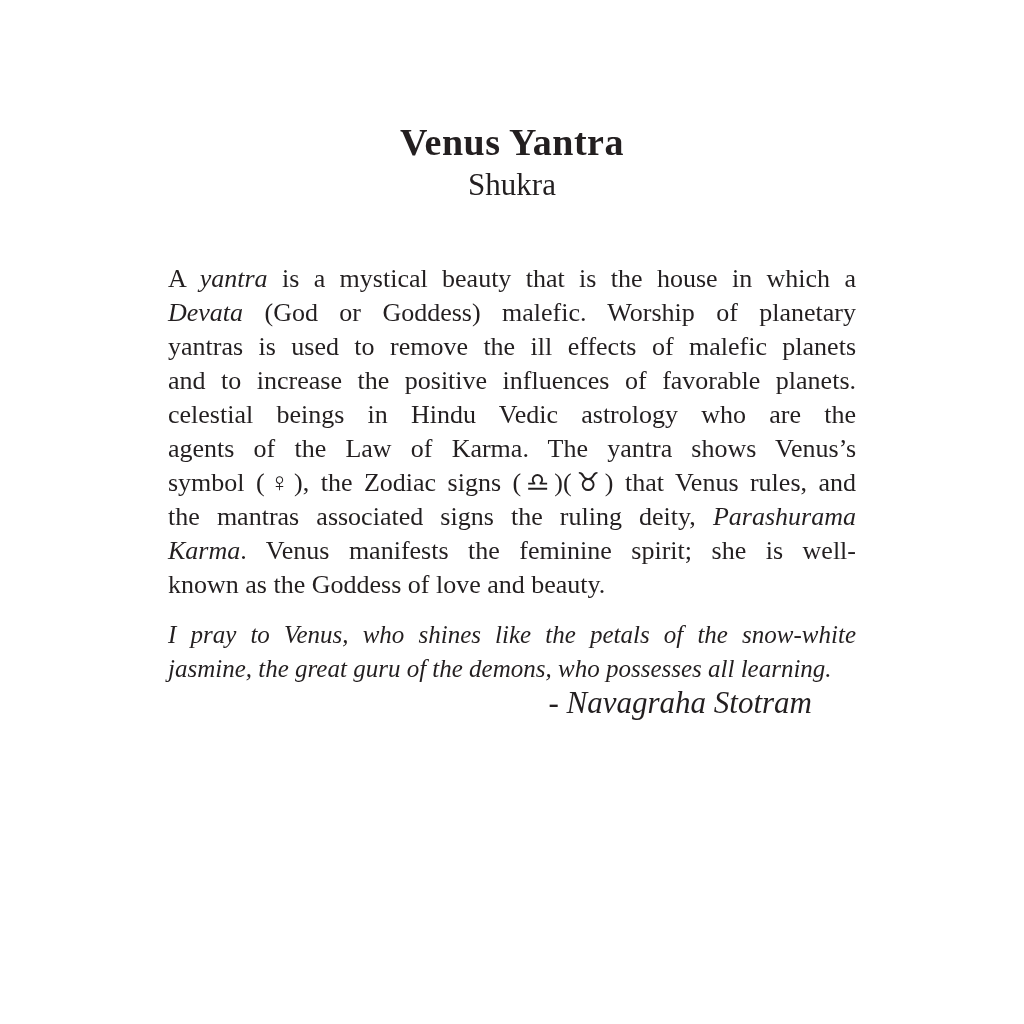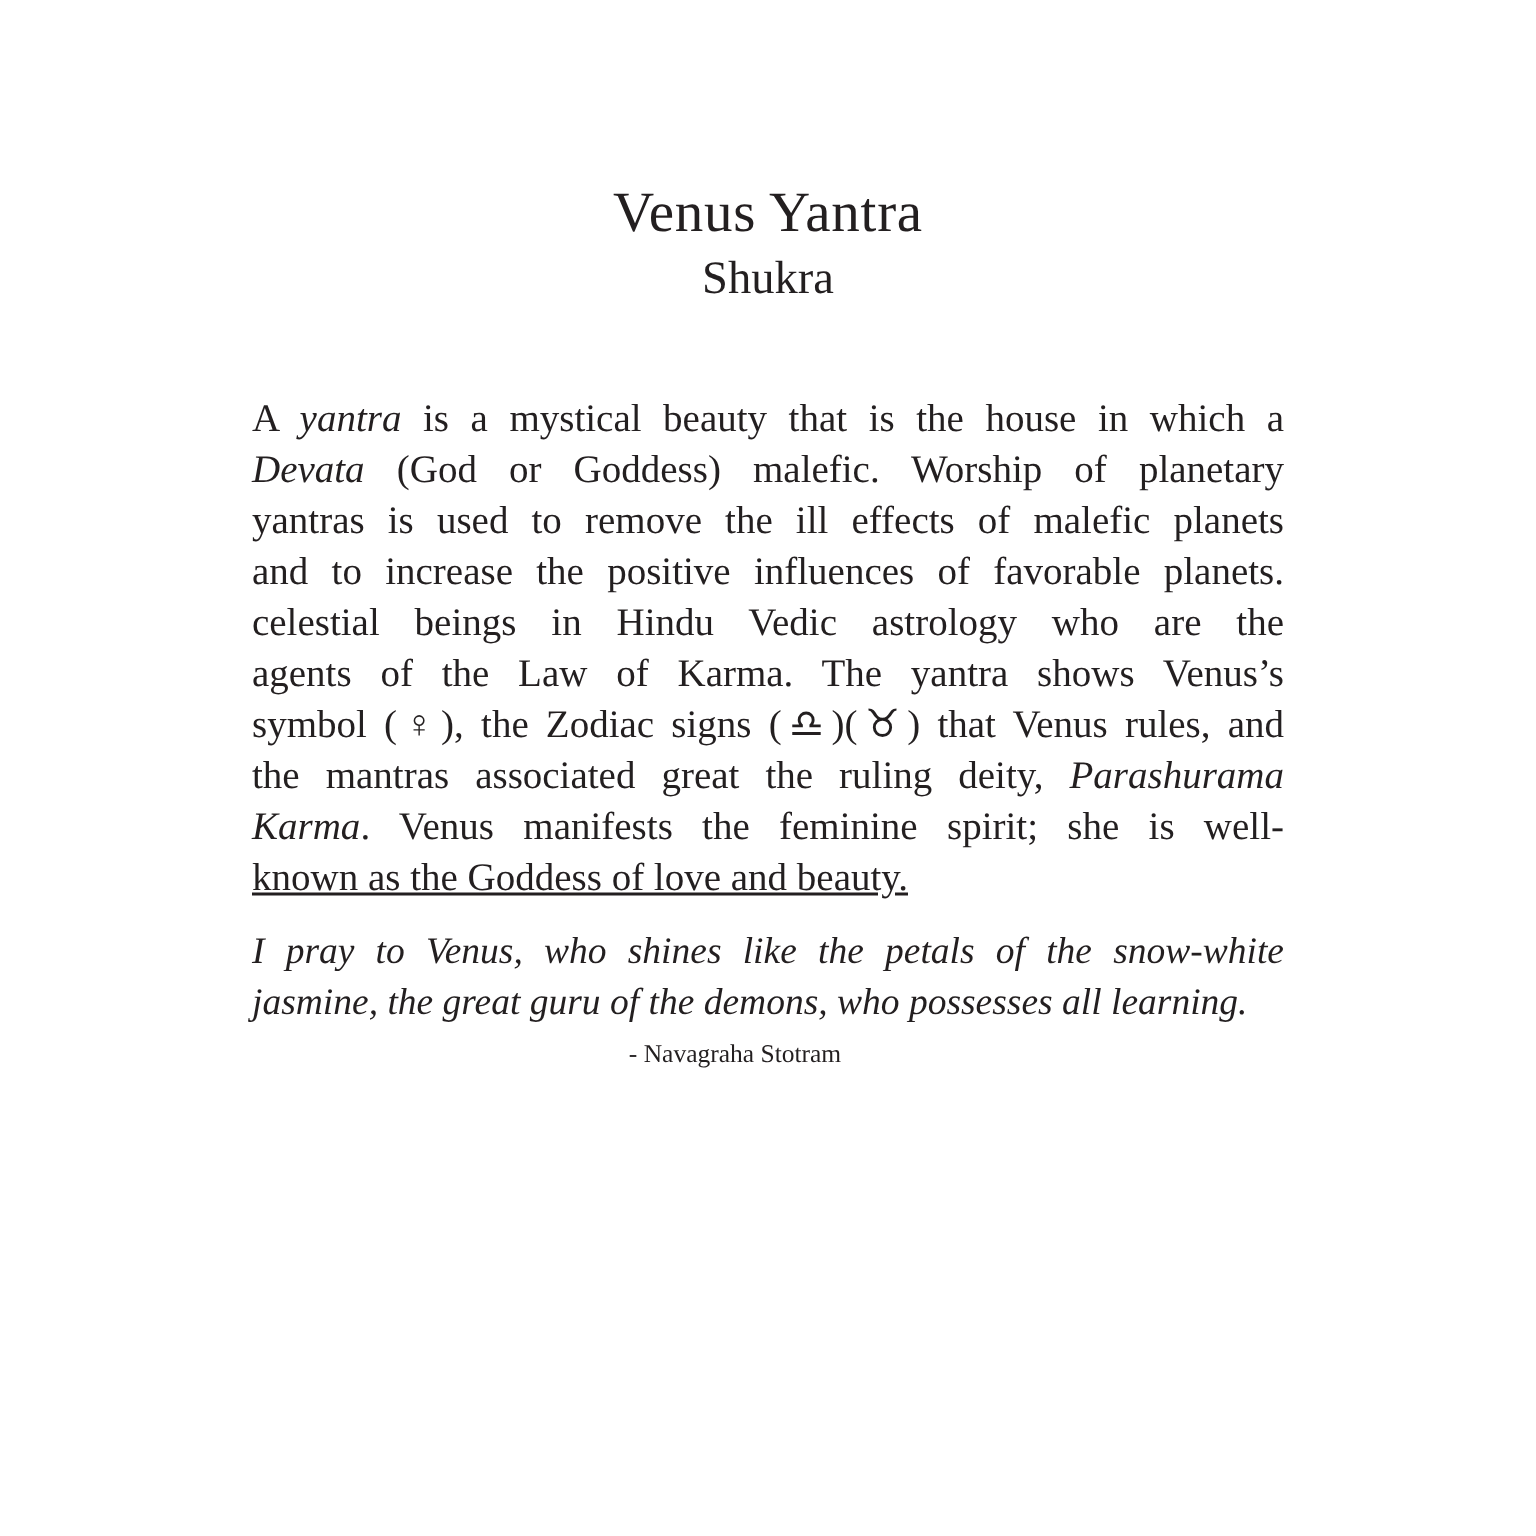--- a/index.html
+++ b/index.html
@@ -11,53 +11,54 @@
     overflow: hidden;
   }
   .page {
     position: relative;
     width: 1024px; height: 1024px;
     background: #ffffff;
   }
   .header { text-align: center; padding-top: 120px; }
   .title {
     font-size: 38px;
-    font-weight: 400;
+    font-weight: 700;
     line-height: 44px;
     letter-spacing: 0.5px;
   }
   .subtitle {
     font-size: 31px;
     font-weight: 400;
     line-height: 38px;
     margin-top: 2px;
   }
   .content { width: 688px; margin: 58px auto 0 auto; }
   .body-par .line {
     font-size: 26px;
     line-height: 34px;
     text-align: justify;
     text-align-last: justify;
     white-space: normal;
   }
-  .body-par .line.last { text-align-last: left; text-decoration: underline; }
+  .body-par .line.last { text-align-last: left; }
   .cursive { font-style: italic; }
   .quote { margin-top: 16px; }
   .quote .line {
     font-style: italic;
     font-size: 25px;
     line-height: 34px;
     text-align: justify;
     text-align-last: justify;
   }
   .quote .line.last { text-align-last: left; }
   .attribution {
-    font-size: 17px;
+    font-style: italic;
+    font-size: 31px;
     line-height: 34px;
-    text-align: center;
+    text-align: right;
     padding-right: 44px;
     margin-top: 0px;
   }
 </style>
 </head>
 <body>
 
 <div class="page">
   <div class="header">
     <div class="title">Venus Yantra</div>
@@ -66,21 +67,21 @@
 
   <div class="content">
     <div class="body-par">
         <div class="line"><span>A </span><span class="cursive">yantra</span><span> is a mystical beauty that is the house in which a</span></div>
         <div class="line"><span class="cursive">Devata</span><span> (God or Goddess) malefic. Worship of planetary</span></div>
         <div class="line"><span>yantras is used to remove the ill effects of malefic planets</span></div>
         <div class="line"><span>and to increase the positive influences of favorable planets.</span></div>
         <div class="line"><span>celestial beings in Hindu Vedic astrology who are the</span></div>
         <div class="line"><span>agents of the Law of Karma. The yantra shows Venus’s</span></div>
         <div class="line"><span>symbol (♀︎), the Zodiac signs (♎︎)(♉︎) that Venus rules, and</span></div>
-        <div class="line"><span>the mantras associated great the ruling deity, </span><span class="cursive">Parashurama</span></div>
+        <div class="line"><span>the mantras associated signs the ruling deity, </span><span class="cursive">Parashurama</span></div>
         <div class="line"><span class="cursive">Karma</span><span>. Venus manifests the feminine spirit; she is well-</span></div>
         <div class="line last"><span>known as the Goddess of love and beauty.</span></div>
       </div>
 
     <div class="quote">
         <div class="line"><span class="cursive">I pray to Venus, who shines like the petals of the snow-white</span></div>
         <div class="line last"><span class="cursive">jasmine, the great guru of the demons, who possesses all learning.</span></div>
       </div>
 
     <div class="attribution">- Navagraha Stotram</div>

